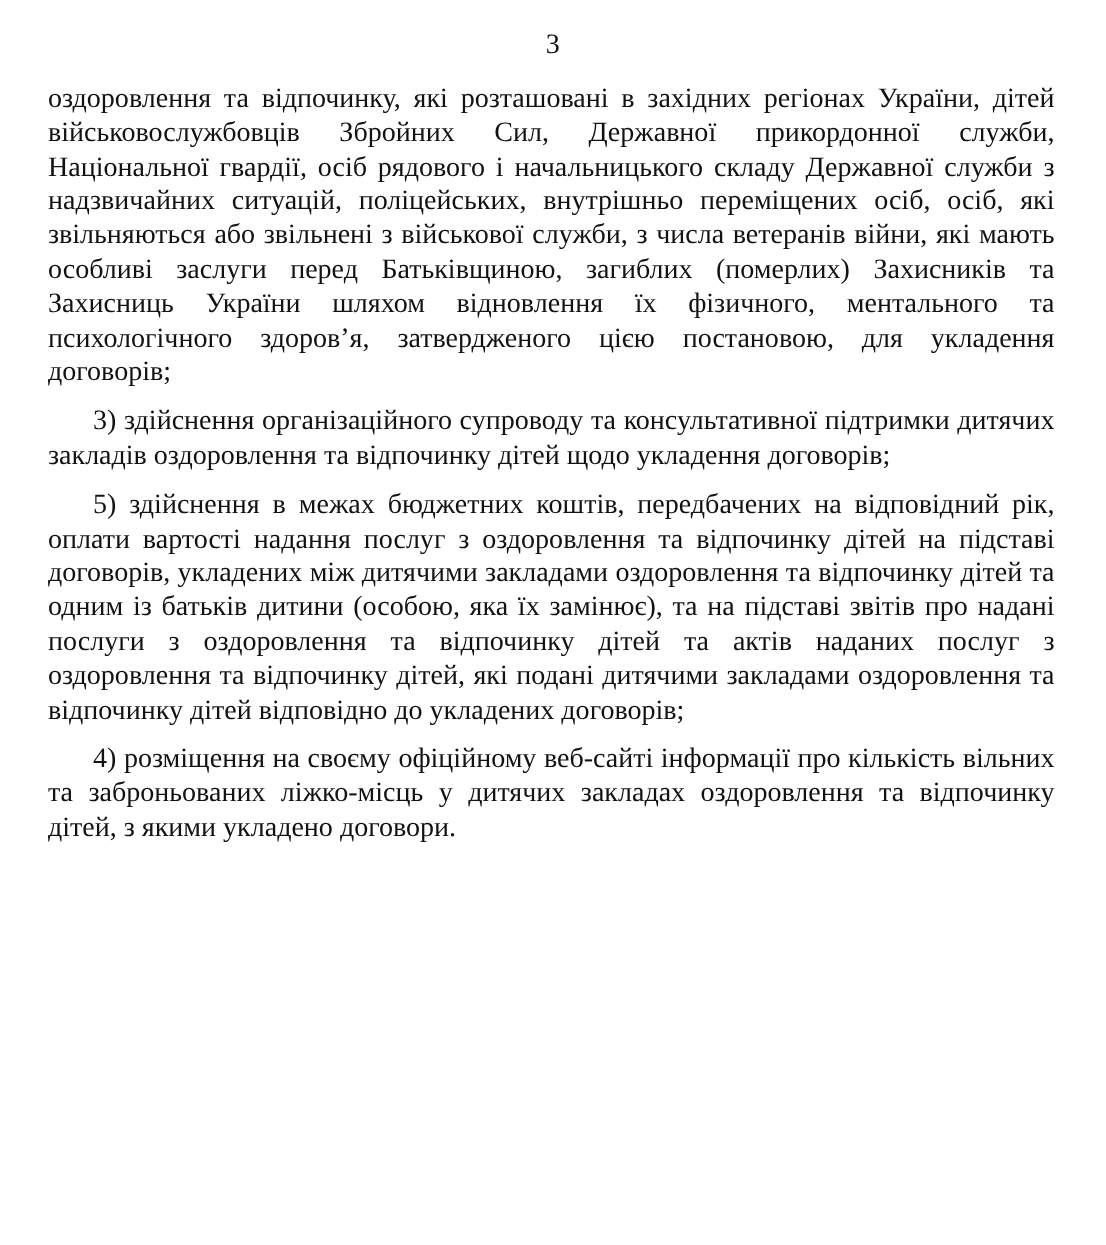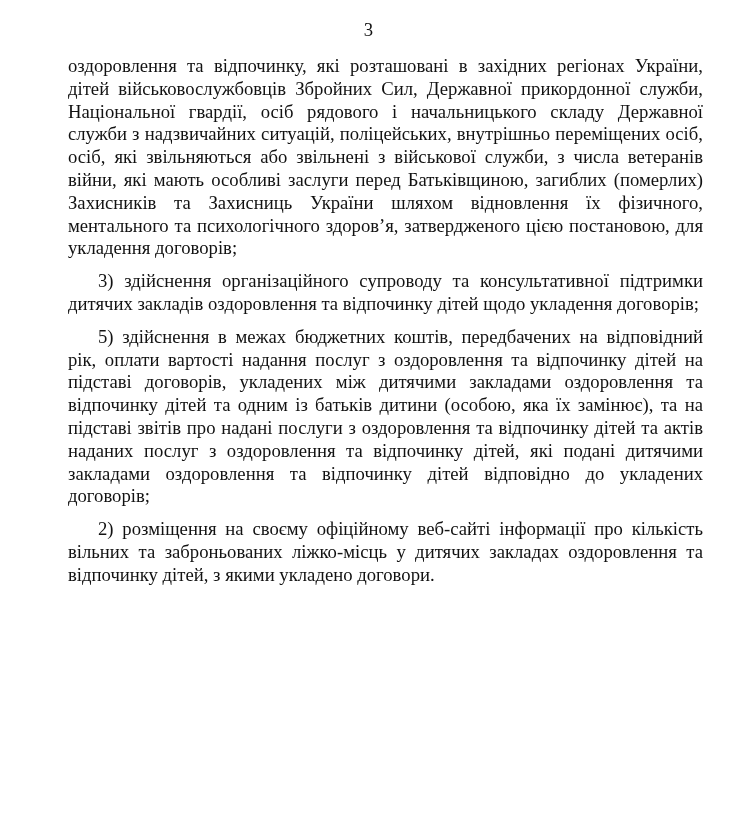--- a/index.html
+++ b/index.html
@@ -18,21 +18,21 @@
     box-sizing: border-box;
   }
   .page-number {
     padding-top: 20px;
     text-align: center;
     font-size: 18.7px;
     line-height: 20px;
     color: #121212;
   }
   .content {
-    margin: 15px 34px 0 68px;
+    margin: 15px 34px 0 32px;
     font-size: 18.7px;
     line-height: 22.8px;
     text-align: justify;
     text-justify: inter-word;
   }
   .para {
     margin: 10px 0 0 0;
     padding: 0;
   }
   .para:first-child {
@@ -44,15 +44,15 @@
 </style>
 </head>
 <body>
 
 <div class="page">
   <div class="page-number">3</div>
   <div class="content" id="content">
       <p class="para">оздоровлення та відпочинку, які розташовані в західних регіонах України, дітей військовослужбовців Збройних Сил, Державної прикордонної служби, Національної гвардії, осіб рядового і начальницького складу Державної служби з надзвичайних ситуацій, поліцейських, внутрішньо переміщених осіб, осіб, які звільняються або звільнені з військової служби, з числа ветеранів війни, які мають особливі заслуги перед Батьківщиною, загиблих (померлих) Захисників та Захисниць України шляхом відновлення їх фізичного, ментального та психологічного здоров’я, затвердженого цією постановою, для укладення договорів;</p>
       <p class="para indented">3) здійснення організаційного супроводу та консультативної підтримки дитячих закладів оздоровлення та відпочинку дітей щодо укладення договорів;</p>
       <p class="para indented">5) здійснення в межах бюджетних коштів, передбачених на відповідний рік, оплати вартості надання послуг з оздоровлення та відпочинку дітей на підставі договорів, укладених між дитячими закладами оздоровлення та відпочинку дітей та одним із батьків дитини (особою, яка їх замінює), та на підставі звітів про надані послуги з оздоровлення та відпочинку дітей та актів наданих послуг з оздоровлення та відпочинку дітей, які подані дитячими закладами оздоровлення та відпочинку дітей відповідно до укладених договорів;</p>
-      <p class="para indented">2) розміщення на своєму офіційному веб-сайті інформації про кількість вільних та заброньованих ліжко-місць у дитячих закладах оздоровлення та відпочинку дітей, з якими укладено договори.</p>
+      <p class="para indented">4) розміщення на своєму офіційному веб-сайті інформації про кількість вільних та заброньованих ліжко-місць у дитячих закладах оздоровлення та відпочинку дітей, з якими укладено договори.</p>
     </div>
 </div>
 
 </body></html>

